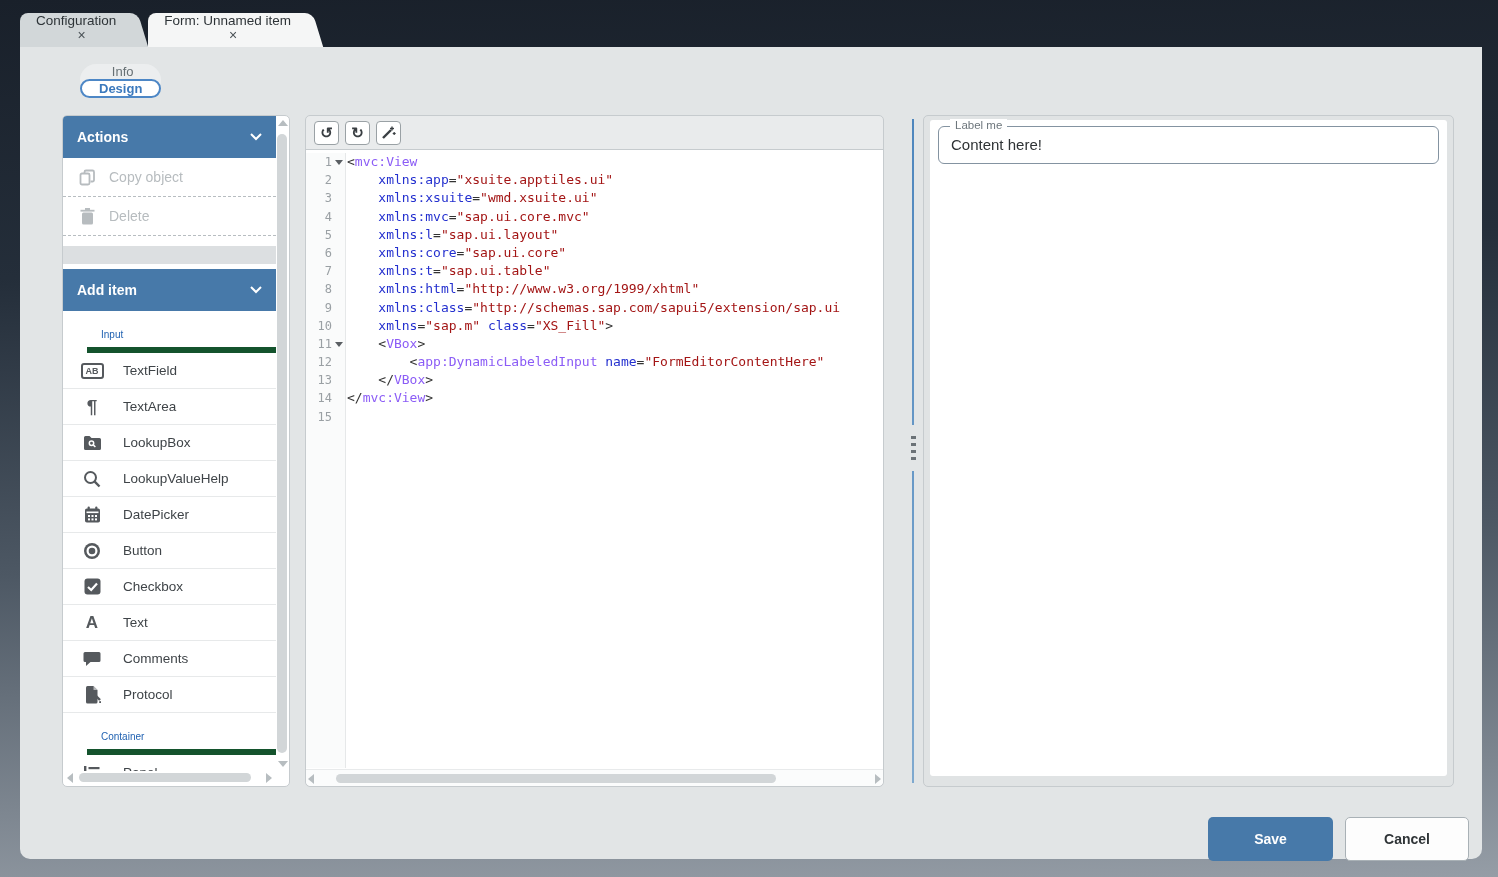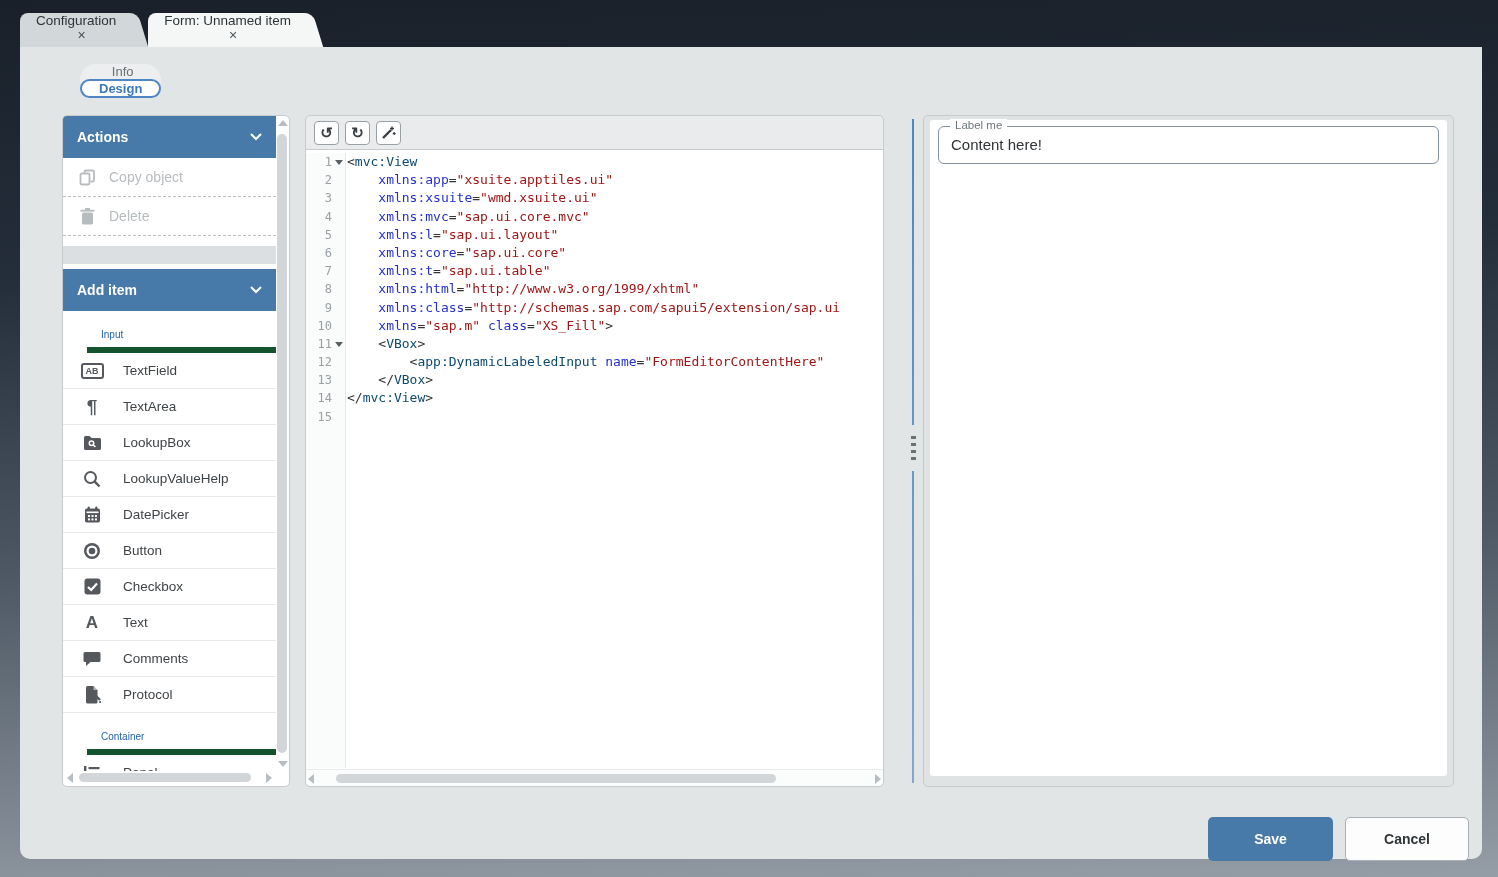--- a/index.html
+++ b/index.html
@@ -94,21 +94,21 @@
             border-right:1px solid #e6e8e9; }
   .gut-row { position:relative; height:18.2px; font:12px "DejaVu Sans Mono", monospace;
              color:#9aa0a4; text-align:right; padding-right:13px; line-height:18.2px; }
   .fold { position:absolute; right:2px; top:7px; width:0; height:0;
           border-left:4px solid transparent; border-right:4px solid transparent;
           border-top:5px solid #5a5f63; cursor:pointer; }
   .codelines { position:absolute; left:41px; top:3px; right:0; bottom:18px; overflow:hidden;
                font:13px "DejaVu Sans Mono", monospace; cursor:text; }
   .cl { height:18.2px; line-height:18.2px; white-space:pre; }
   .cl .p { color:#333; }
-  .cl .t { color:#0c4a6e; }
+  .cl .t { color:#8b5cf6; }
   .cl .a { color:#2430cf; }
   .cl .s { color:#a31515; }
   .ed-hscroll { position:absolute; left:0; right:0; bottom:0; height:17px; background:#fbfcfc;
                 border-top:1px solid #e8eaeb; }
   .ed-hscroll .thumb { position:absolute; left:30px; width:440px; top:4px; height:9px;
                        background:#d2d6d8; border-radius:5px; }
   .ed-hscroll .arr.left { top:4px; } .ed-hscroll .arr.right { top:4px; }
   
   .splitter { position:absolute; left:884px; top:68px; width:18px; height:672px; cursor:col-resize; }
   .splitter .line { position:absolute; left:8px; width:2px; top:4px; bottom:4px;

